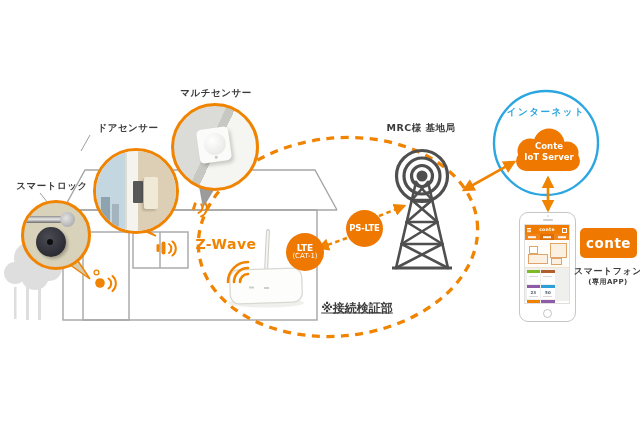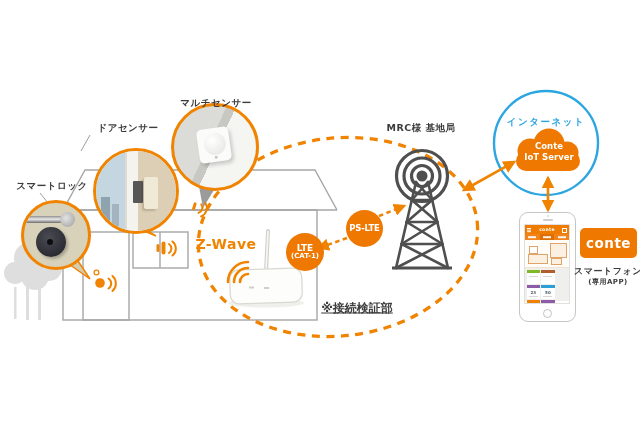--- a/index.html
+++ b/index.html
@@ -39,21 +39,21 @@
   #multi-body{left:24px;top:22px;width:32px;height:34px;background:#FBFBF9;border-radius:5px;
     box-shadow:2px 3px 4px rgba(0,0,0,.18);transform:rotate(-8deg);}
   #multi-dome{left:6px;top:5px;width:22px;height:22px;border-radius:50%;
     background:radial-gradient(circle at 38% 32%,#ffffff,#E2E2DE);}
   #multi-dot{left:15px;top:28px;width:3px;height:3px;border-radius:50%;background:#C8C8C4;}
   
   .badge{position:absolute;border-radius:50%;background:#EE7800;color:#fff;
     display:flex;flex-direction:column;align-items:center;justify-content:center;
     font-weight:bold;line-height:1.05;text-align:left;}
   #lte-badge{left:286px;top:233px;width:38px;height:38px;font-size:9px;}
-  #lte-badge .sub{font-size:7px;font-weight:bold;}
+  #lte-badge .sub{font-size:7px;font-weight:normal;}
   #pslte-badge{left:346px;top:210px;width:37px;height:37px;font-size:8.5px;letter-spacing:-.2px;}
   
   #cloud-text{position:absolute;left:549px;top:152px;transform:translate(-50%,-50%);
     color:#fff;font-size:8.5px;font-weight:600;text-align:center;line-height:1.25;}
   
   #phone{left:519px;top:212px;width:57px;height:110px;background:#fff;
     border:1.5px solid #C6C6C6;border-radius:9px;box-sizing:border-box;}
   #phone-slit{left:50%;top:6px;width:10px;height:2px;margin-left:-5px;border-radius:1px;background:#CFCFCF;}
   #phone-cam{left:50%;top:2px;width:2px;height:2px;margin-left:-1px;border-radius:50%;background:#D8D8D8;}
   #phone-screen{left:4px;top:11px;width:46px;height:80px;border:.5px solid #E0E0E0;
@@ -214,27 +214,27 @@
     <div class="abs" id="door-sensor-white"></div>
   </div>
 
   <div class="callout" id="multi-circle">
     <div class="abs" id="multi-body">
       <div class="abs" id="multi-dome"></div>
       <div class="abs" id="multi-dot"></div>
     </div>
   </div>
 
-  <div class="lbl" style="left:216px;top:103px;">マルチセンサー</div>
+  <div class="lbl" style="left:216px;top:93px;">マルチセンサー</div>
   <div class="lbl" style="left:128px;top:128px;">ドアセンサー</div>
   <div class="lbl" style="left:52px;top:186px;">スマートロック</div>
   <div class="lbl orange" style="left:226px;top:244px;">Z-Wave</div>
   <div class="lbl" style="left:421px;top:128px;">MRC様 基地局</div>
   <div class="lbl note" style="left:357px;top:308px;">※接続検証部</div>
-  <div class="lbl blue" style="left:546px;top:122px;">インターネット</div>
+  <div class="lbl blue" style="left:546px;top:112px;">インターネット</div>
 
   <div id="cloud-text">
     <div>Conte</div>
     <div>IoT Server</div>
   </div>
 
   <div class="badge" id="lte-badge">
     <span>LTE</span>
     <span class="sub">(CAT-1)</span>
   </div>

